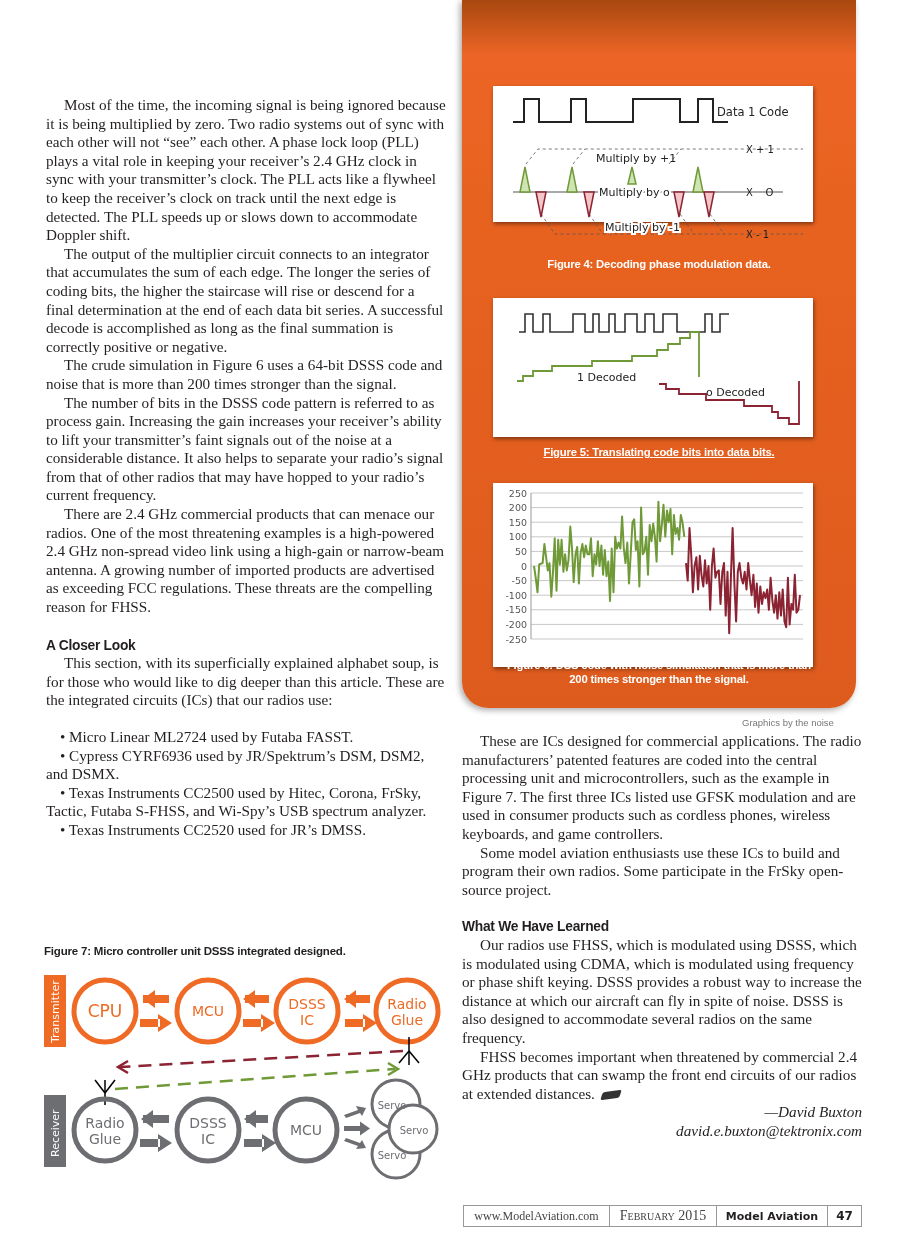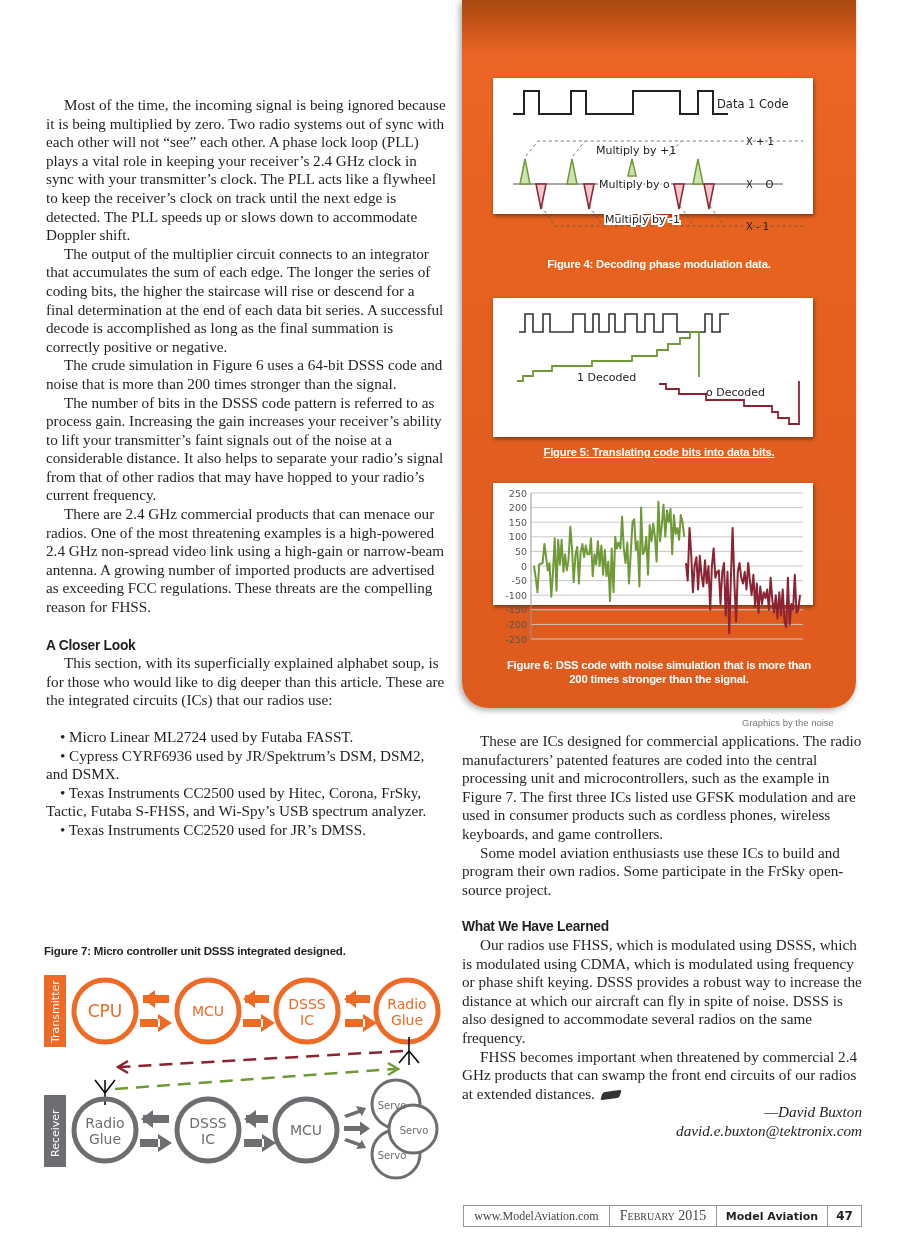--- a/index.html
+++ b/index.html
@@ -130,21 +130,21 @@
       <path d="M204,174 h20 v8 h-20 z M236,178 l-14,-9 v18 z"></path>
       <path d="M304,150 l14,-5 l-2,-4 l10,2 l-4,8 l-2,-3 l-14,5 z"></path>
       <path d="M304,161 h16 v5 h-16 z M330,163.5 l-10,-7 v14 z"></path>
       <path d="M304,176 l14,5 l-2,3 l10,-1 l-4,-8 l-2,3 l-14,-5 z"></path>
     </g>
   </g>
 </svg>
 
 <div class="orange-panel">
 
-  <div class="fig-box" style="left:31px; top:78px; width:320px; height:136px;">
+  <div class="fig-box" style="left:31px; top:86px; width:320px; height:136px;">
     <svg width="320" height="163" viewBox="0 0 320 163">
       <path d="M20,36 h11 v-23 h15 v23 h32 v-23 h15 v23 h47 v-23 h47 v23 h18 v-23 h15 v23 h15" stroke="#222" stroke-width="2" fill="none"></path>
       <text id="f4code" x="224" y="30" font-family="DejaVu Sans, sans-serif" font-size="11.5" fill="#222">Data 1 Code</text>
       <g stroke="#555" stroke-width="0.8" stroke-dasharray="3,3" fill="none">
         <path d="M33,78 l12,-15 h265"></path>
         <path d="M80,78 l12,-15"></path>
         <path d="M176,78 l12,-15"></path>
         <path d="M48,128 l14,20 h248"></path>
         <path d="M96,128 l14,20"></path>
         <path d="M187,128 l14,20"></path>
@@ -181,21 +181,21 @@
       <path d="M24,83 h6 v-5 h10 v-5 h19 v-5 h40 v-5 h40 v-5 h25 v-6 h11 v-6 h12 v-6 h10 v-6 h9 v45" stroke="#6f9a37" stroke-width="1.8" fill="none"></path>
       <path d="M166,86 h7 v5 h13 v5 h27 v6 h38 v6 h28 v6 h6 v6 h11 v6 h10 v-43" stroke="#8b2332" stroke-width="1.8" fill="none"></path>
       <g font-family="DejaVu Sans, sans-serif" font-size="11" fill="#222">
         <text id="f5one" x="84" y="83">1 Decoded</text>
         <text id="f5zero" x="213" y="98">o Decoded</text>
       </g>
     </svg>
   </div>
   <div class="fig-cap" style="top:445px;text-decoration:underline;">Figure 5: Translating code bits into data bits.</div>
 
-  <div class="fig-box" style="left:31px; top:483px; width:320px; height:122px;">
+  <div class="fig-box" style="left:31px; top:483px; width:320px; height:184px;">
     <svg id="chart6" width="320" height="166" viewBox="0 0 320 166">
         <line x1="38" x2="310" y1="10" y2="10" stroke="#c8c8c8" stroke-width="1"></line>
         <text x="34" y="13.5" text-anchor="end" font-size="9.5" fill="#555" font-family="DejaVu Sans, sans-serif">250</text>
         <line x1="38" x2="310" y1="24.6" y2="24.6" stroke="#c8c8c8" stroke-width="1"></line>
         <text x="34" y="28.1" text-anchor="end" font-size="9.5" fill="#555" font-family="DejaVu Sans, sans-serif">200</text>
         <line x1="38" x2="310" y1="39.2" y2="39.2" stroke="#c8c8c8" stroke-width="1"></line>
         <text x="34" y="42.7" text-anchor="end" font-size="9.5" fill="#555" font-family="DejaVu Sans, sans-serif">150</text>
         <line x1="38" x2="310" y1="53.8" y2="53.8" stroke="#c8c8c8" stroke-width="1"></line>
         <text x="34" y="57.3" text-anchor="end" font-size="9.5" fill="#555" font-family="DejaVu Sans, sans-serif">100</text>
         <line x1="38" x2="310" y1="68.4" y2="68.4" stroke="#c8c8c8" stroke-width="1"></line>

